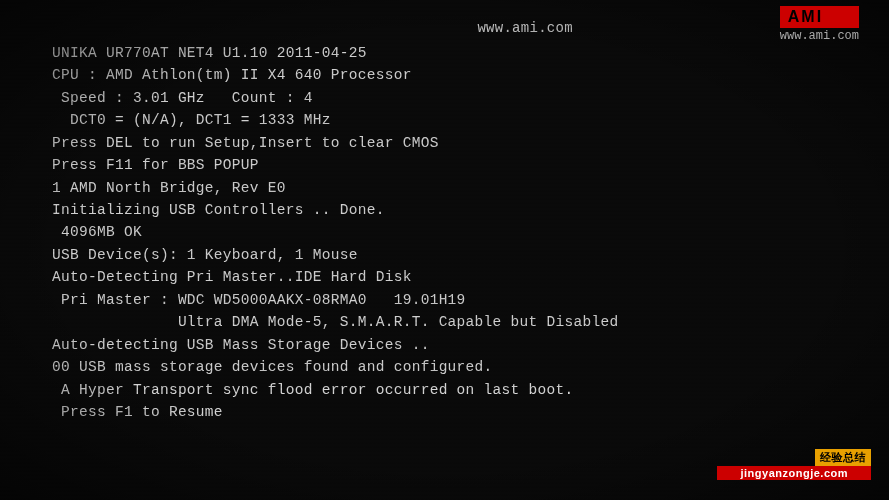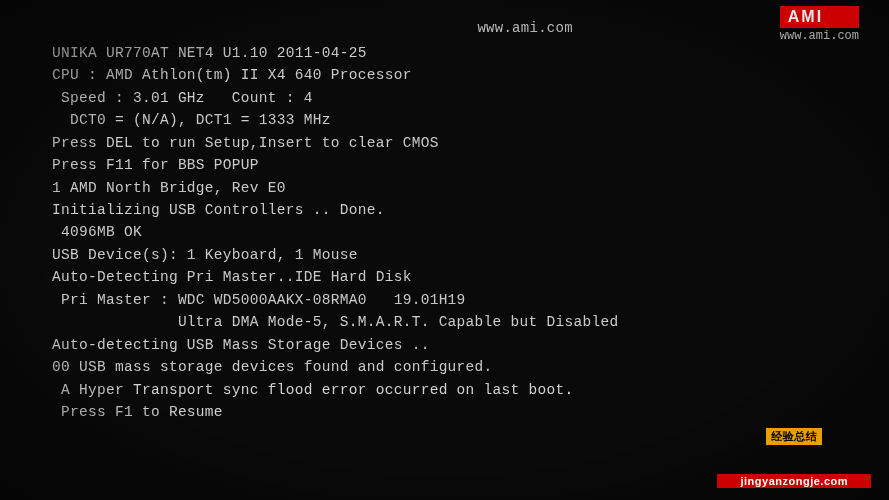--- a/index.html
+++ b/index.html
@@ -63,27 +63,26 @@
     .bios-line.blank {
       line-height: 1.2;
     }
 
     .bios-line.error {
       color: #d8d8d8;
     }
 
     .watermark {
       position: absolute;
-      bottom: 12px;
+      bottom: 20px;
       right: 18px;
       z-index: 20;
       display: flex;
       flex-direction: column;
-      align-items: center;
-      gap: 29px;
+      align-items: flex-end;
     }
 
     .watermark-top {
       background: #e8a000;
       color: #000;
       font-family: 'Arial', sans-serif;
       font-size: 11px;
       font-weight: bold;
       padding: 1px 5px;
       letter-spacing: 0.5px;
@@ -117,21 +116,21 @@
 
     .ami-logo {
       position: absolute;
       top: 6px;
       right: 30px;
       z-index: 15;
     }
 
     .ami-logo-box {
       background: #cc0000;
-      color: #e5e5e5;
+      color: #000000;
       font-family: 'Arial Black', 'Arial', sans-serif;
       font-size: 16px;
       font-weight: 900;
       padding: 2px 8px;
       letter-spacing: 2px;
     }
 
     .ami-url {
       color: #aaa;
       font-size: 12px;

